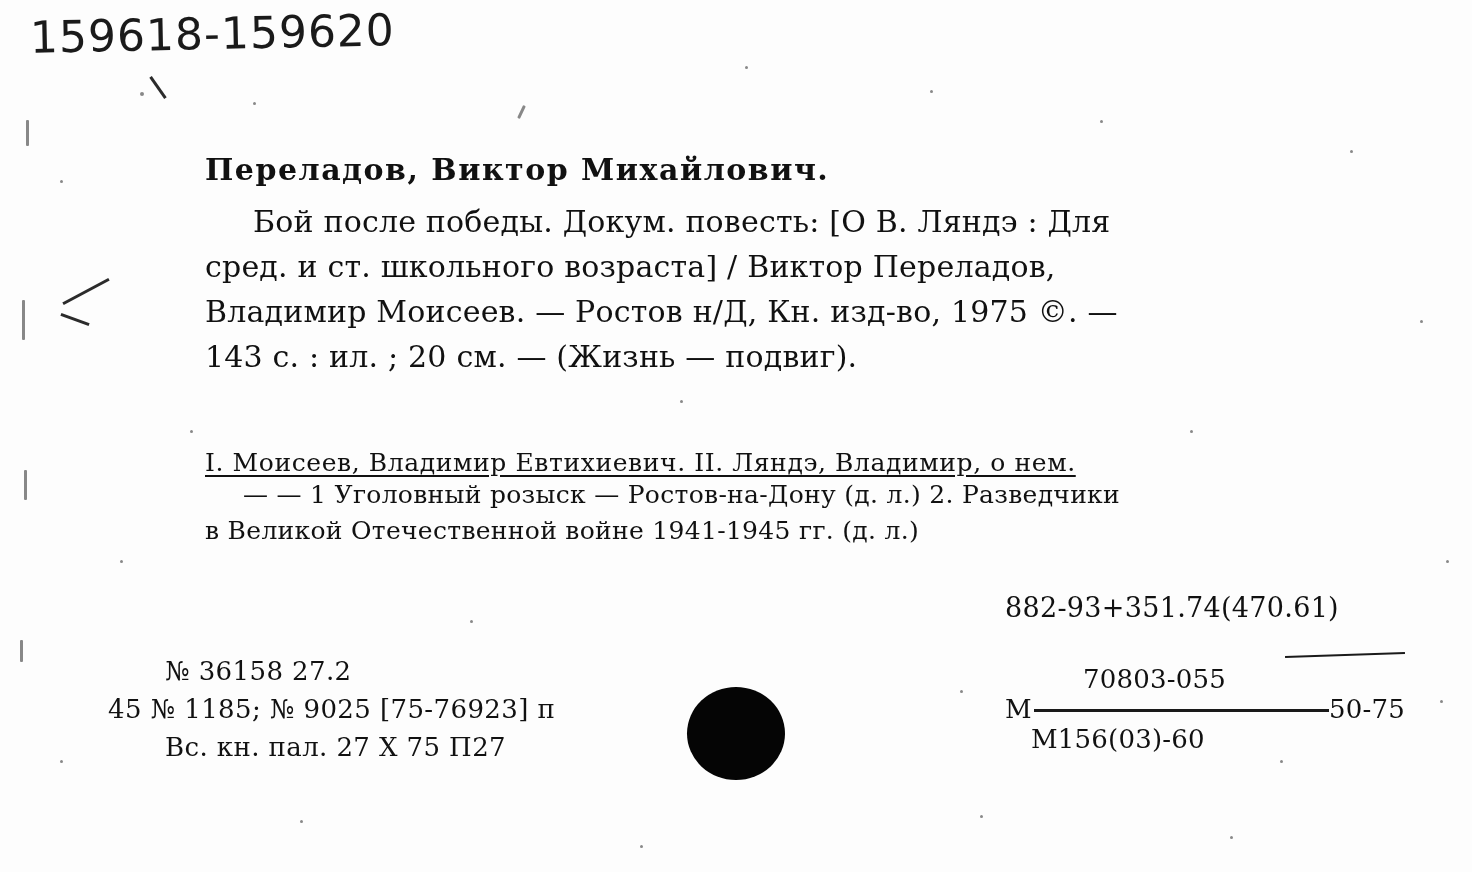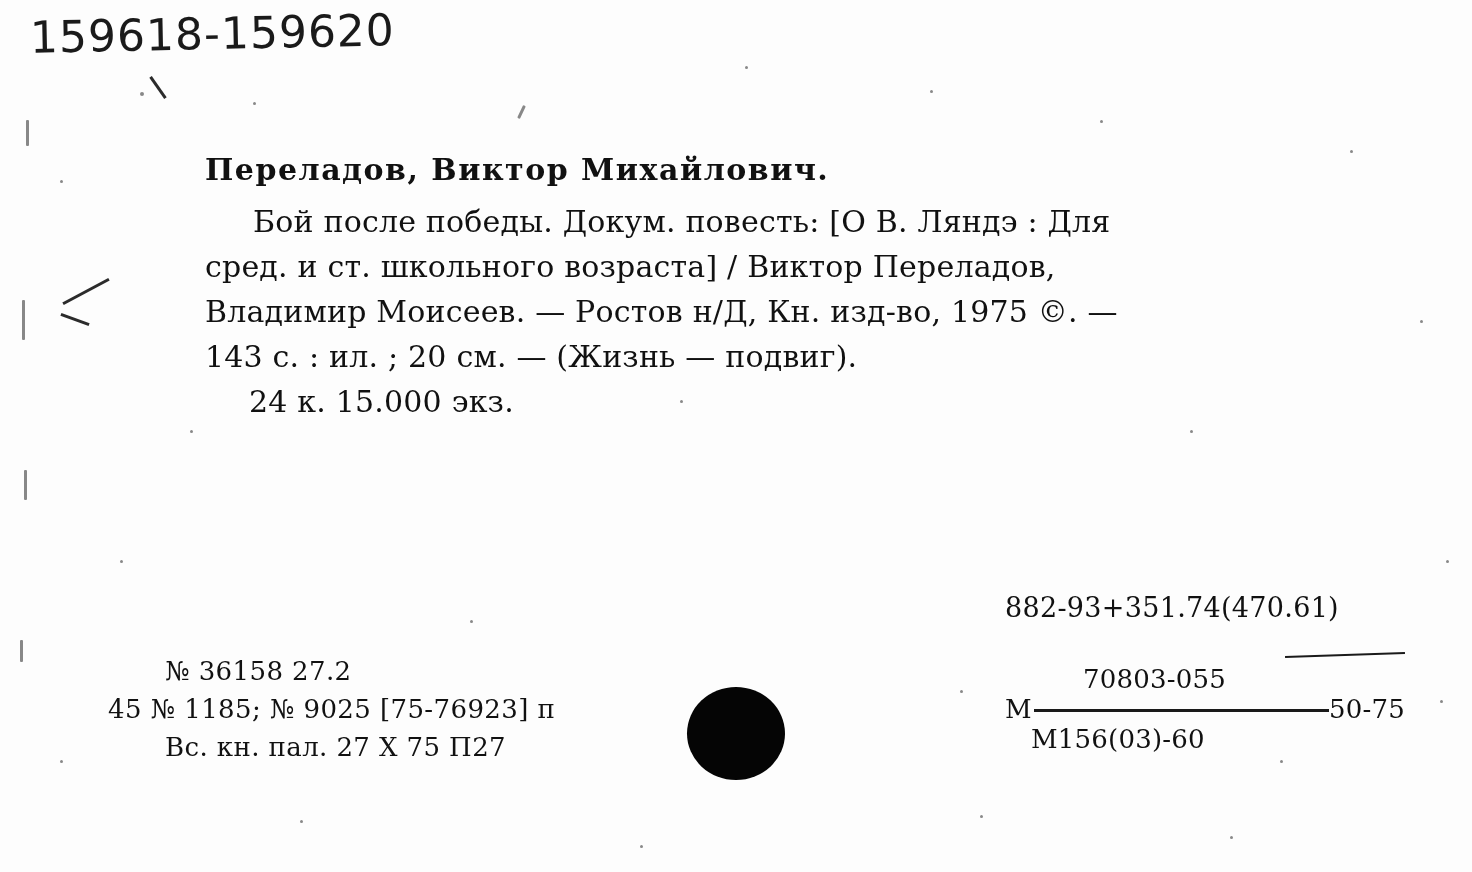--- a/index.html
+++ b/index.html
@@ -227,23 +227,27 @@
   <div class="stroke" style="left:60px;top:318px;width:30px;height:3px;transform:rotate(20deg);"></div>
 
   <div class="handwritten">159618-159620</div>
 
   <div class="biblio">
     <div class="author">Переладов, Виктор Михайлович.</div>
     <div class="body-line indent-1">Бой после победы. Докум. повесть: [О В. Ляндэ : Для</div>
     <div class="body-line">сред. и ст.  школьного   возраста] / Виктор  Переладов,</div>
     <div class="body-line">Владимир Моисеев. — Ростов н/Д, Кн. изд-во, 1975 ©. —</div>
     <div class="body-line">143 с. : ил. ; 20 см. — (Жизнь — подвиг).</div>
-    <div class="body-line indent-2">24 к.  15.000 экз.</div>
-  </div>
-
+  </div>
+
+  <div class="tracings">
+    <div class="tracing-head">I. Моисеев, Владимир Евтихиевич. II. Ляндэ, Владимир, о нем.</div>
+    <div class="tracing-line l2">— — 1 Уголовный розыск — Ростов-на-Дону (д. л.) 2. Разведчики</div>
+    <div class="tracing-line">в Великой Отечественной войне 1941-1945 гг. (д. л.)</div>
+  </div>
 
   <div class="bottom-left">
     <span class="bl-row bl-indent">№ 36158   27.2</span>
     <span class="bl-row">45 № 1185; № 9025  [75-76923] п</span>
     <span class="bl-row bl-indent">Вс. кн. пал. 27 X 75 П27</span>
   </div>
 
   <div class="punch-hole"></div>
 
   <div class="bottom-right">

